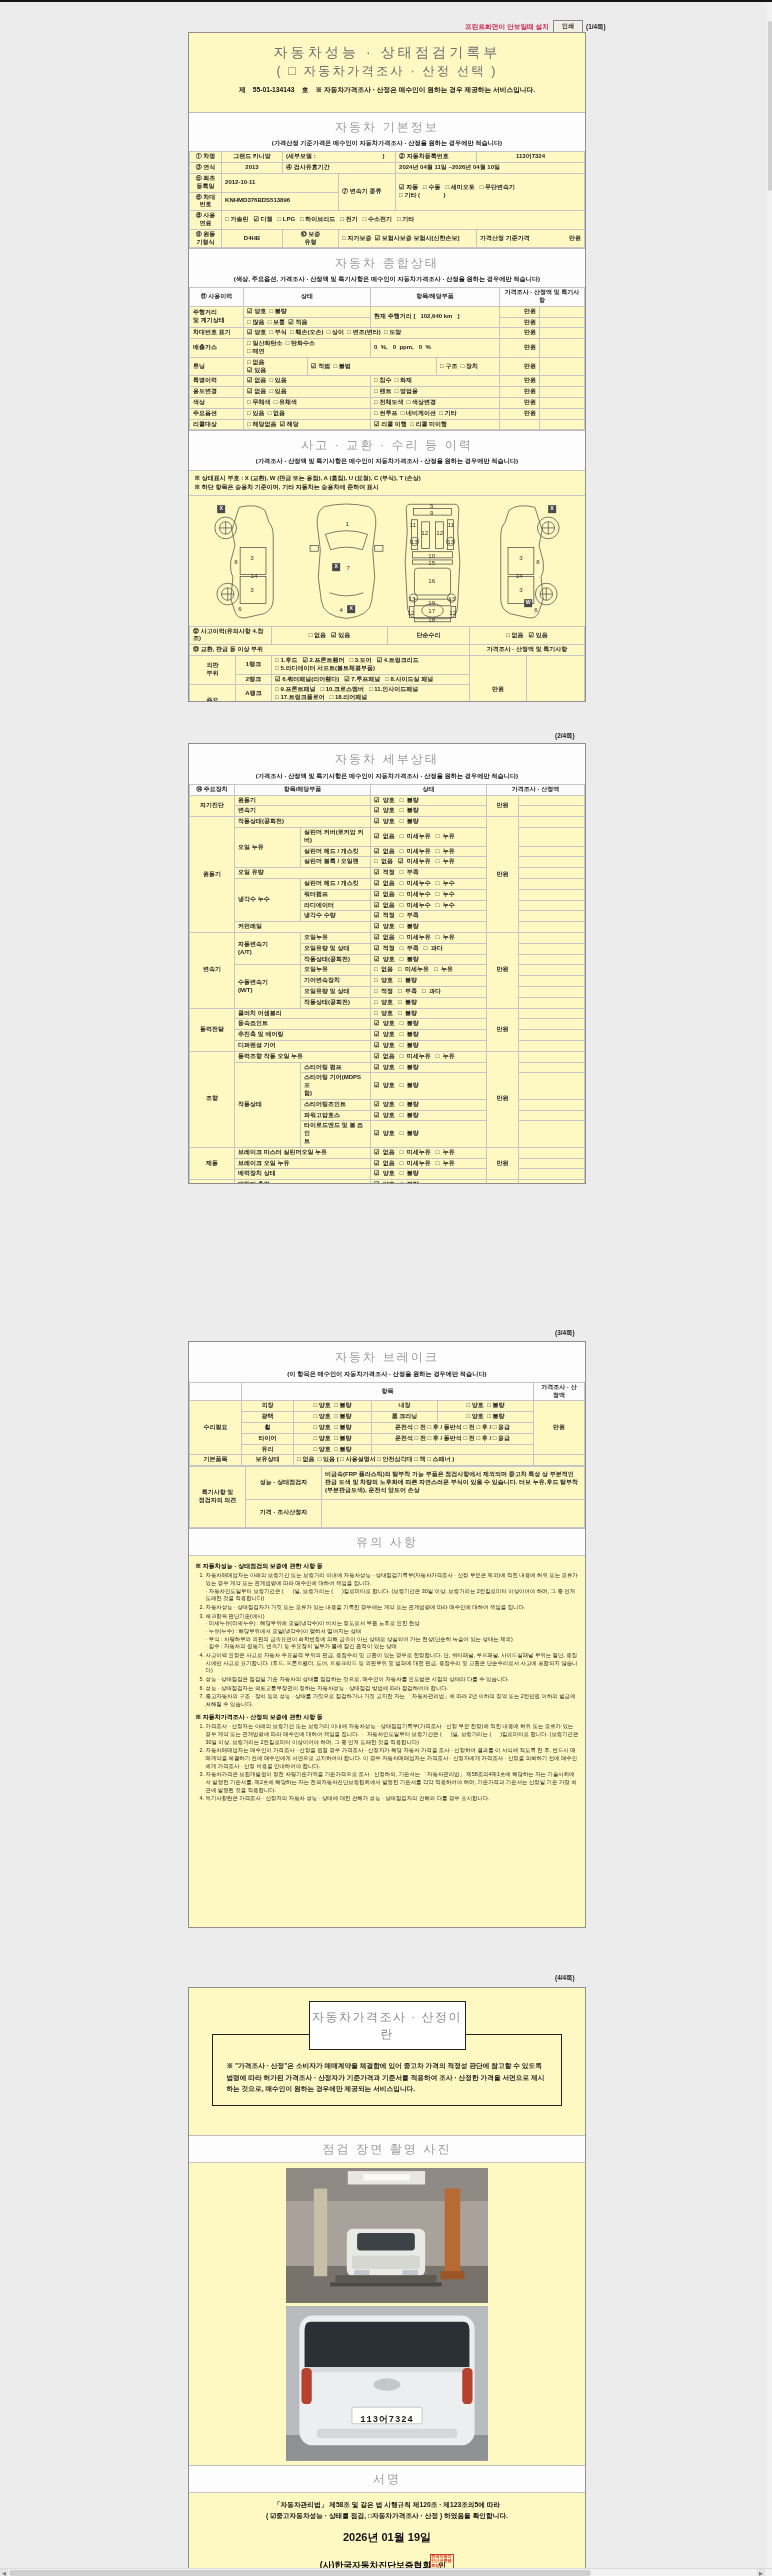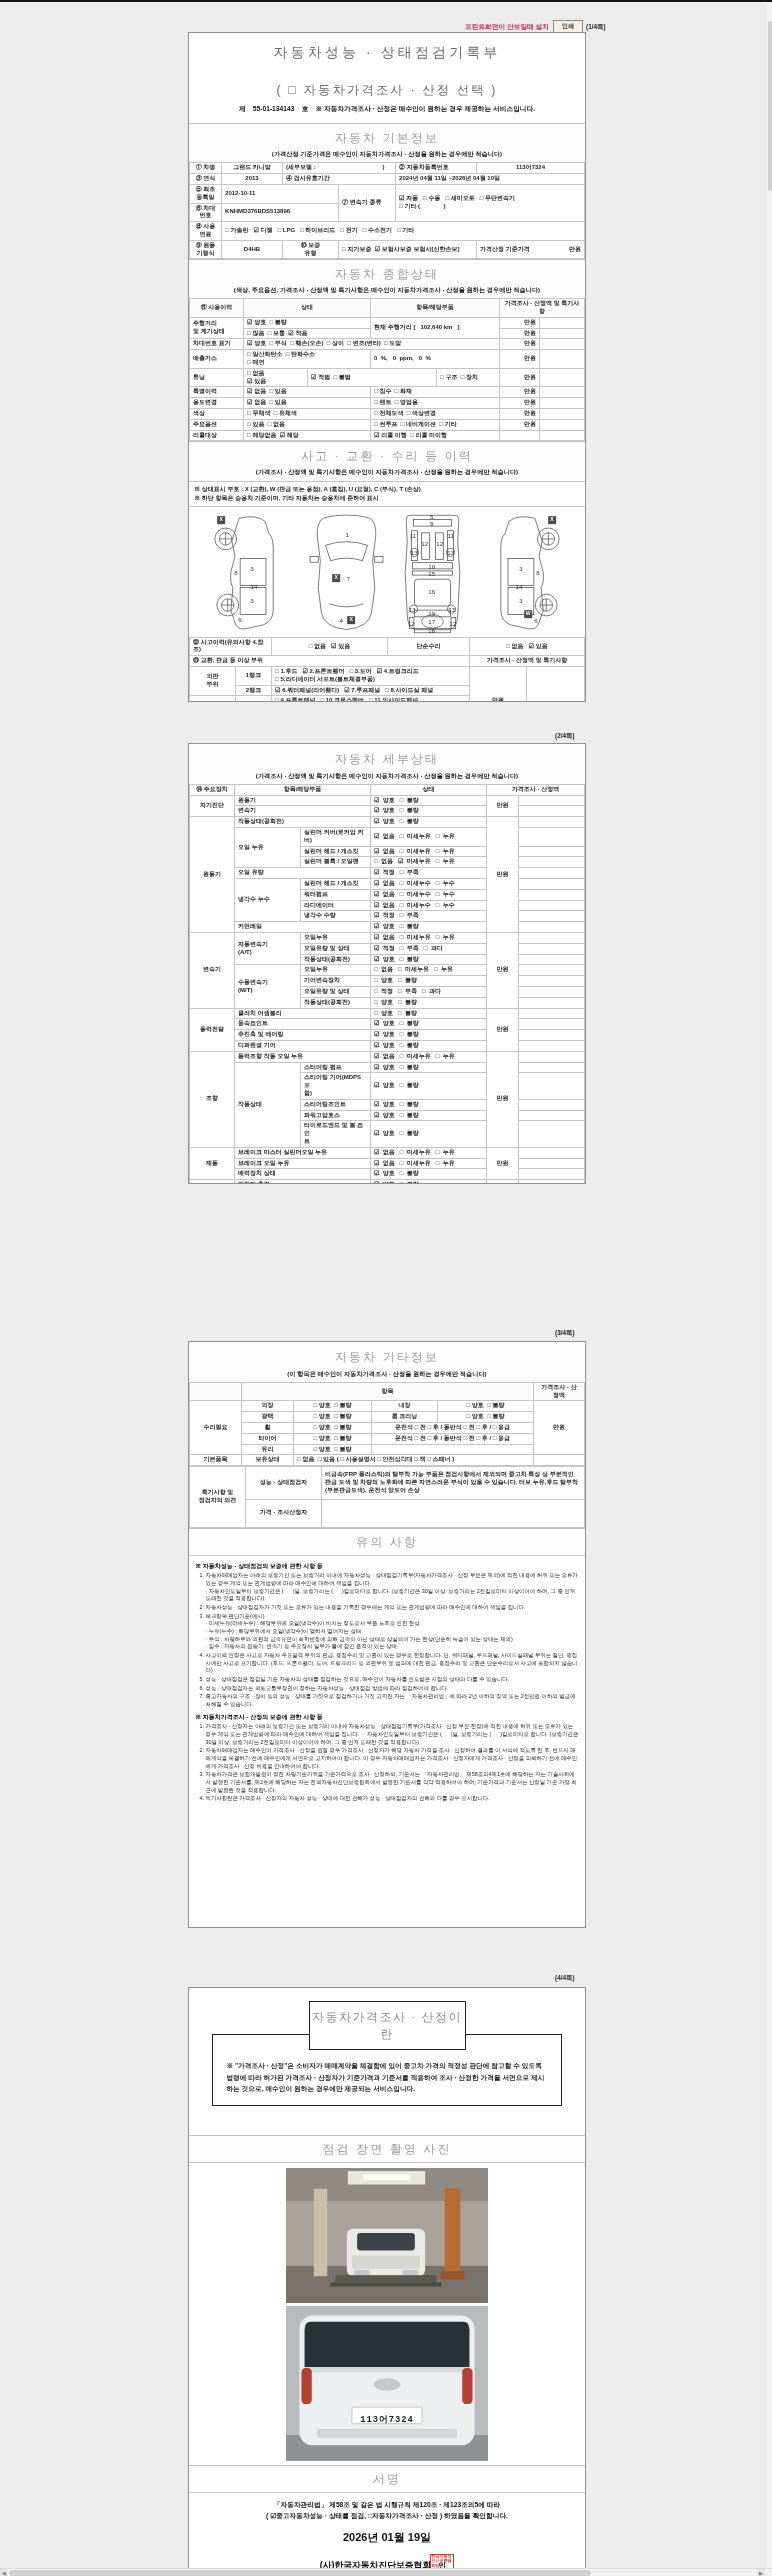--- a/index.html
+++ b/index.html
@@ -5,28 +5,28 @@
   html,body{margin:0;padding:0;}
   body{width:773px;height:2576px;position:relative;background:#ececec;font-family:"Liberation Sans",sans-serif;overflow:hidden;}
   .topstrip{position:absolute;top:0;left:0;width:773px;height:2.1px;background:#151515;}
   .install{position:absolute;top:23px;left:415px;width:134px;color:#c8274f;font:700 6.7px "Liberation Sans",sans-serif;text-align:right;cursor:pointer;}
   .printbtn{position:absolute;top:19.6px;left:553px;width:30px;height:13px;background:#f3efe2;border:0.5px solid #8a8a8a;font:700 6.2px "Liberation Sans",sans-serif;color:#333;}
   .pm{position:absolute;left:545px;width:52px;text-align:left;font:700 6.4px "Liberation Sans",sans-serif;color:#222;}
   #pm1{top:23px;left:586px;width:31px;}
   #pm2{top:732px;left:555px;}
   #pm3{top:1329px;left:555px;}
   #pm4{top:1974px;left:555px;}
-  .page{position:absolute;left:188px;width:398px;background:#ffffff;border:0.5px solid #8f8f8f;box-sizing:border-box;overflow:hidden;}
+  .page{position:absolute;left:188px;width:398px;background:#fef9c3;border:0.5px solid #8f8f8f;box-sizing:border-box;overflow:hidden;}
   #p1{top:32px;height:670px;}
   #p2{top:743px;height:441px;}
   #p3{top:1341px;height:587px;}
   #p4{top:1987px;height:710px;}
   .dochead{text-align:center;padding-top:11.3px;}
   .t1{font-size:14px;color:#6e6e6e;letter-spacing:3.1px;}
-  .t2{font-size:12.4px;color:#6e6e6e;letter-spacing:2.1px;margin-top:20px;}
+  .t2{font-size:12.4px;color:#6e6e6e;letter-spacing:2.1px;margin-top:1px;}
   .t3{font:700 6.7px "Liberation Sans",sans-serif;color:#111;margin-top:6.2px;display:flex;justify-content:center;gap:7.2px;}
   .band{border-top:0.5px solid #bdbdbd;text-align:center;padding:5.2px 0 3.6px;background:#fdfdfd;}
   .band .bt{font-size:12px;color:#9b9b9b;letter-spacing:2.1px;}
   .band .bs{font:700 6.2px "Liberation Sans",sans-serif;color:#111;margin-top:3.6px;}
   table.tb{border-collapse:collapse;width:100%;table-layout:fixed;margin-top:-0.5px;}
   table.tb td{border:0.5px solid #c6c6c6;font:700 6px/1.3 "Liberation Sans",sans-serif;color:#222;padding:1px 3.1px;white-space:pre-wrap;vertical-align:middle;overflow:hidden;}
   td.ct{text-align:center;}
   td.hd{text-align:center;background:#fcfcfc;}
   td.big{font-size:7.2px;text-align:center;}
   td.rt{text-align:right;}
@@ -74,21 +74,21 @@
     <div class="t1">자동차성능 · 상태점검기록부</div>
     <div class="t2">(  □ 자동차가격조사 · 산정 선택  )</div>
     <div class="t3">
       <span>제</span>
       <span>55-01-134143</span>
       <span>호</span>
       <span>※ 자동차가격조사 · 산정은 매수인이 원하는 경우 제공하는 서비스입니다.</span>
     </div>
   </div>
 
-  <div class="band" style="margin-top:9px;">
+  <div class="band" style="margin-top:17px;">
     <div class="bt">자동차 기본정보</div>
     <div class="bs">(가격산정 기준가격은 매수인이 자동차가격조사 · 산정을 원하는 경우에만 적습니다)</div>
   </div>
   <table class="tb">
     <colgroup>
         <col style="width:32px">
         <col style="width:61px">
         <col style="width:56px">
         <col style="width:57px">
         <col style="width:81px">
@@ -669,21 +669,21 @@
       <td>☑  없음   □  있음</td>
       <td class="ct">만원</td>
       <td></td>
     </tr>
   </tbody>
     </table>
 </div>
 
 <div class="page" id="p3">
   <div class="band" style="border-top:none;padding-top:7.2px;">
-    <div class="bt">자동차 기타정보</div>
+    <div class="bt">자동차 브레이크</div>
     <div class="bs">(이 항목은 매수인이 자동차가격조사 · 산정을 원하는 경우에만 적습니다)</div>
   </div>
   <table class="tb">
     <colgroup>
         <col style="width:52px">
         <col style="width:52px">
         <col style="width:78px">
         <col style="width:66px">
         <col style="width:96px">
         <col>

